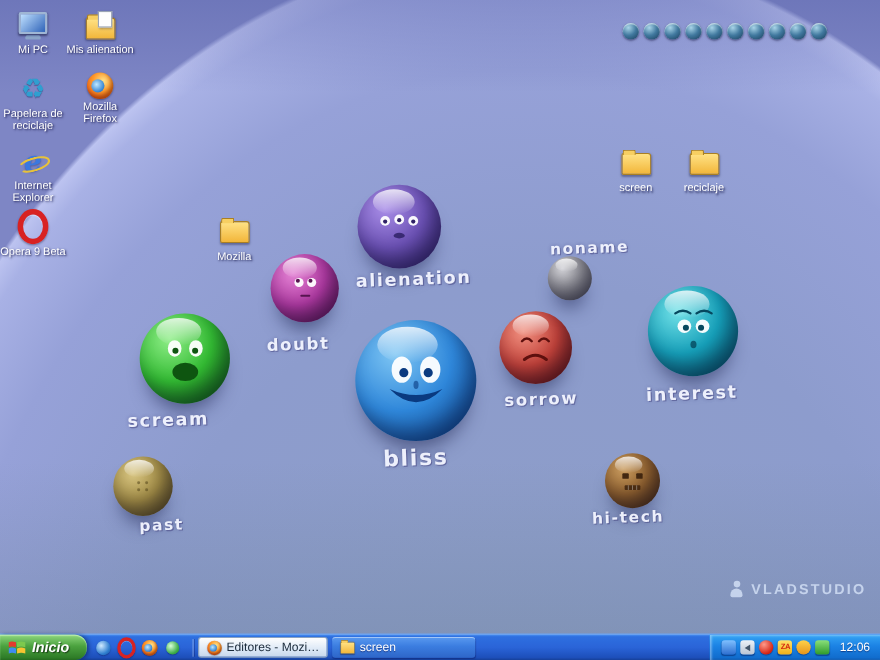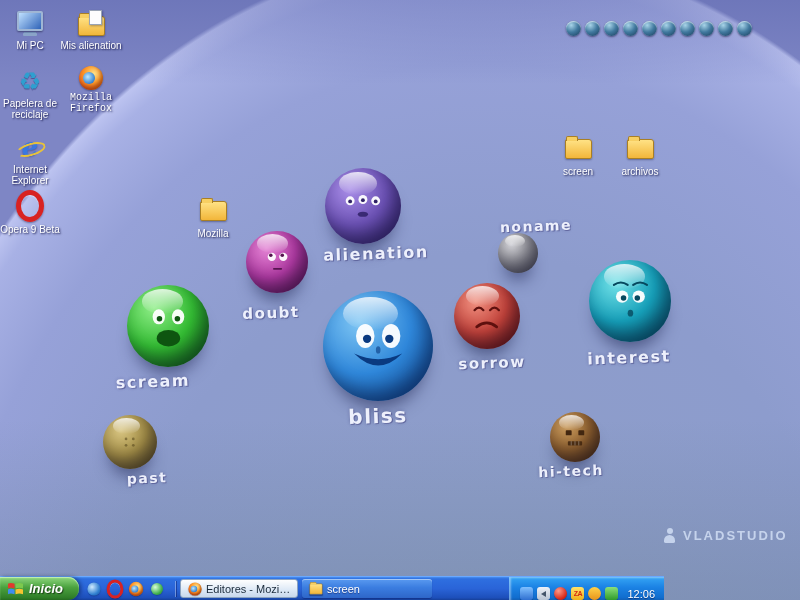--- a/index.html
+++ b/index.html
@@ -64,40 +64,40 @@
   .dock-dot{width:15px;height:15px;border-radius:50%;cursor:pointer;
     background:radial-gradient(circle at 35% 28%,#a8d4e8 0%,#41799f 48%,#173a58 100%);
     box-shadow:0 1px 2px rgba(0,0,40,.5),inset 0 1px 1px rgba(255,255,255,.6);}
   
   #watermark{position:absolute;left:663px;top:528px;display:flex;align-items:center;gap:7px;
     color:rgba(215,228,248,.78);font-size:13px;font-weight:700;letter-spacing:2px;}
   .wm-person{position:relative;width:13px;height:15px;}
   .wm-person::before{content:"";position:absolute;left:3.5px;top:0;width:6px;height:6px;border-radius:50%;background:rgba(215,228,248,.78);}
   .wm-person::after{content:"";position:absolute;left:1px;top:7px;width:11px;height:8px;border-radius:6px 6px 2px 2px;background:rgba(215,228,248,.78);}
   
-  #taskbar{position:absolute;left:0;bottom:0;width:664px;height:24px;display:flex;align-items:stretch;
+  #taskbar{position:absolute;left:0;bottom:0;width:800px;height:24px;display:flex;align-items:stretch;
     background:linear-gradient(180deg,#4a90f0 0%,#2e6fe0 8%,#2a64d8 50%,#1d4fba 90%,#16409a 100%);
     border-top:1px solid #6aa8ff;box-sizing:border-box;}
   .start-btn{display:flex;align-items:center;gap:5px;padding:0 16px 0 7px;cursor:pointer;flex:none;
     background:linear-gradient(#8fd87e,#4ba23f 45%,#2f7d28 90%,#256b1f);
     border-radius:0 11px 11px 0;box-shadow:inset 0 1px 1px #c4f0b4, 2px 0 4px rgba(0,10,40,.45);
     color:#fff;font-style:italic;font-weight:700;font-size:13px;text-shadow:1px 1px 1px rgba(0,0,0,.55);}
   #quicklaunch{display:flex;align-items:center;gap:2px;padding:0 6px;flex:none;}
   .ql{width:19px;height:20px;display:flex;align-items:center;justify-content:center;cursor:pointer;}
   .ql>*{transform:scale(.6);}
   .ql-sep{width:1px;height:16px;margin:0 2px;background:rgba(255,255,255,.35);box-shadow:1px 0 0 rgba(0,0,60,.35);align-self:center;}
   #tasks{display:flex;align-items:center;gap:4px;flex:1 1 auto;padding:0 2px;overflow:hidden;}
   .task{height:19px;border-radius:3px;display:flex;align-items:center;gap:4px;padding:0 6px;width:118px;flex:none;
     font-size:11px;cursor:pointer;white-space:nowrap;overflow:hidden;}
   .task.light{background:linear-gradient(#fefefe,#dce8f6 60%,#c8d8ec);color:#1a2a3a;border:1px solid #8aa2c0;box-sizing:border-box;}
   .task.blue{background:linear-gradient(#5a9af0,#3b7de0 45%,#2e66c8);color:#fff;box-shadow:inset 0 1px 0 rgba(255,255,255,.45),0 1px 1px rgba(0,0,60,.3);
     text-shadow:0 1px 1px rgba(0,0,60,.5);}
   .ti{display:inline-flex;flex:none;transform:scale(.55);transform-origin:center;width:24px;height:24px;align-items:center;justify-content:center;margin:0 -5px 0 -4px;}
   .task-label{overflow:hidden;text-overflow:ellipsis;}
-  #tray{display:flex;align-items:flex-end;gap:4px;padding:0 9px 0 11px;flex:none;
+  #tray{display:flex;align-items:center;gap:4px;padding:0 9px 0 11px;flex:none;
     background:linear-gradient(180deg,#35a5f5 0%,#1b82e4 45%,#116dce 90%,#0e5cb4);
     box-shadow:inset 2px 1px 2px rgba(255,255,255,.4);}
   .tray-ico{width:13px;height:13px;border-radius:3px;display:inline-flex;align-items:center;justify-content:center;
     box-shadow:0 1px 1px rgba(0,0,60,.4);cursor:pointer;flex:none;}
   .tray-network-icon{background:linear-gradient(#7fc0ff,#2f6fd0);}
   .tray-volume-icon{background:linear-gradient(#eef2f8,#b9c4d4);}
   .tray-volume-icon::before{content:"";width:0;height:0;border-top:3px solid transparent;border-bottom:3px solid transparent;border-right:5px solid #44556a;margin-right:1px;}
   .tray-alert-icon{background:radial-gradient(circle at 35% 30%,#ff9a8a,#d42010 72%);border-radius:50%;}
   .tray-zonealarm-icon{background:linear-gradient(#ffe26a,#f0b01a);}
   .tray-txt{font-weight:700;font-size:7px;color:#d42a10;letter-spacing:-.5px;}
@@ -202,21 +202,21 @@
       <div class="desk-item" style="left: 59px; top: 8px;">
         <div class="di my-documents-icon">
           <span class="folder-glyph"></span>
         </div>
         <div class="di-label">Mis alienation</div>
       </div>
       <div class="desk-item" style="left: -2px; top: 66px;">
         <div class="di recycle-bin-icon"></div>
         <div class="di-label">Papelera de reciclaje</div>
       </div>
-      <div class="desk-item" style="left: 59px; top: 66px; font-family: Liberation Mono, monospace;">
+      <div class="desk-item" style="left: 59px; top: 66px;">
         <div class="di firefox-icon"></div>
         <div class="di-label">Mozilla Firefox</div>
       </div>
       <div class="desk-item" style="left: -2px; top: 132px;">
         <div class="di internet-explorer-icon"></div>
         <div class="di-label">Internet Explorer</div>
       </div>
       <div class="desk-item" style="left: -2px; top: 190px;">
         <div class="di opera-icon"></div>
         <div class="di-label">Opera 9 Beta</div>
@@ -230,21 +230,21 @@
       <div class="desk-item" style="left: 546px; top: 134px;">
         <div class="di">
           <span class="folder-glyph"></span>
         </div>
         <div class="di-label">screen</div>
       </div>
       <div class="desk-item" style="left: 608px; top: 134px;">
         <div class="di">
           <span class="folder-glyph"></span>
         </div>
-        <div class="di-label">archivos</div>
+        <div class="di-label">reciclaje</div>
       </div>
     </div>
   <div id="dock">
       <div class="dock-dot"></div>
       <div class="dock-dot"></div>
       <div class="dock-dot"></div>
       <div class="dock-dot"></div>
       <div class="dock-dot"></div>
       <div class="dock-dot"></div>
       <div class="dock-dot"></div>

